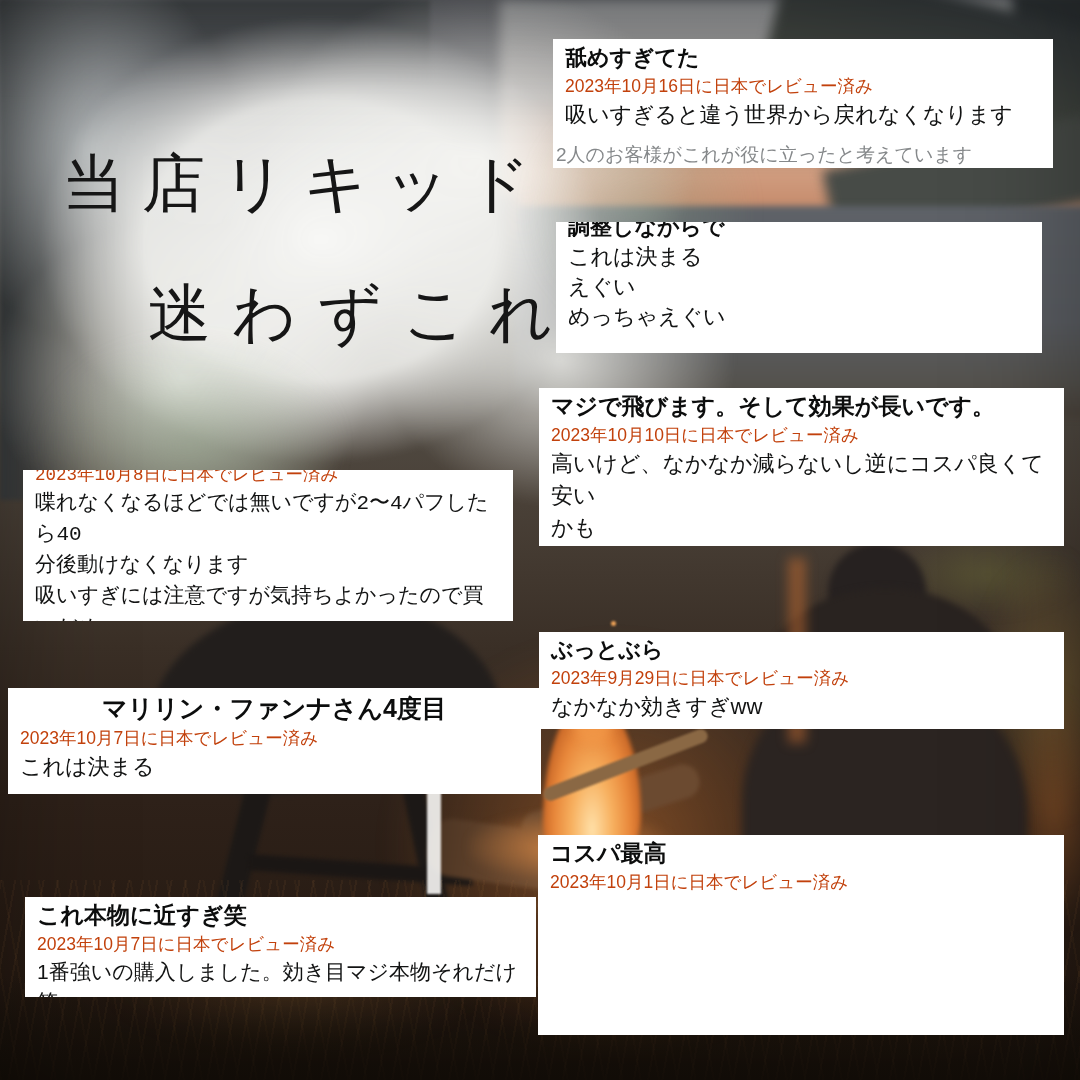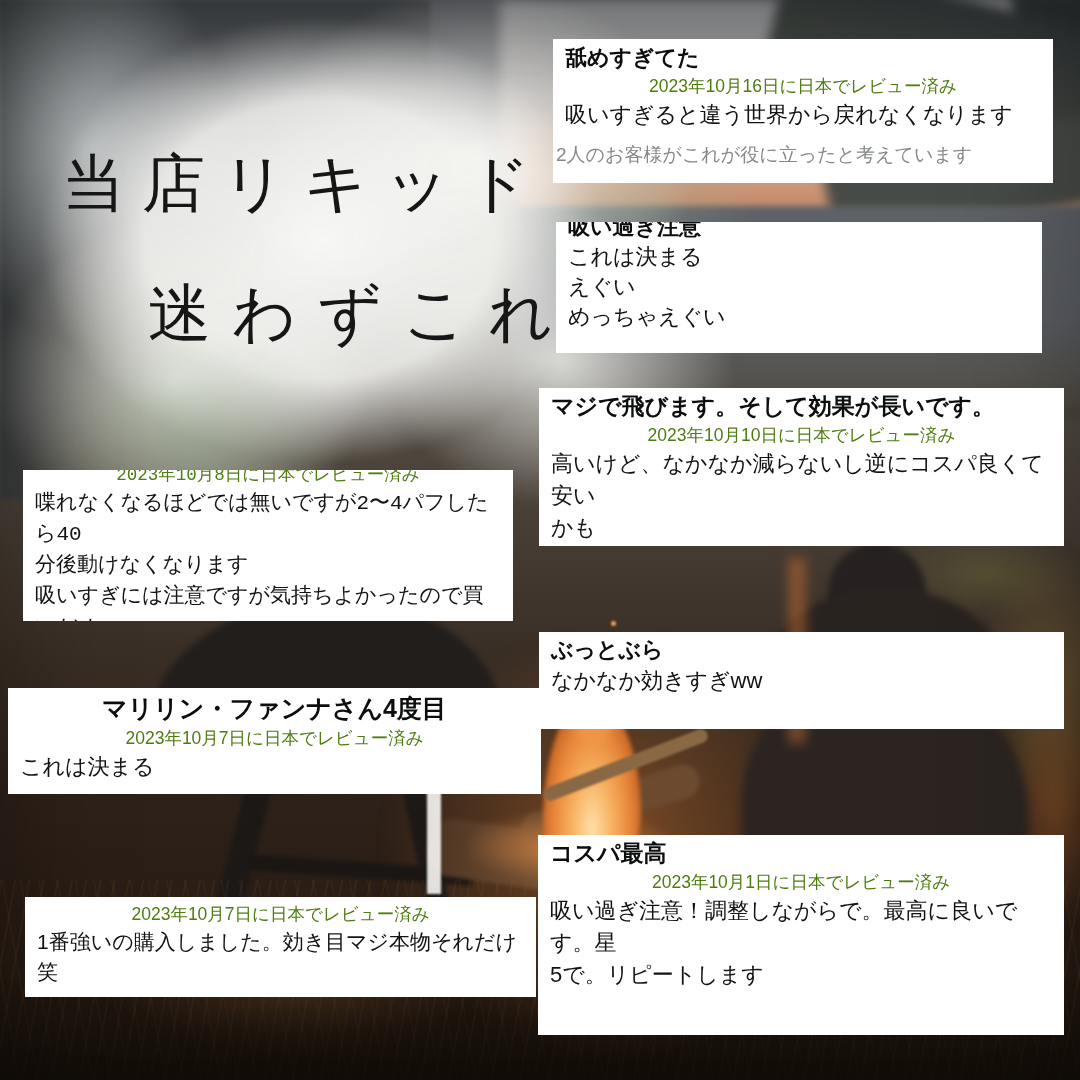--- a/index.html
+++ b/index.html
@@ -94,25 +94,25 @@
   }
   .mt1{left:62px;top:152px;letter-spacing:17px;}
   .mt2{left:148px;top:282px;letter-spacing:21px;}
 
   
   .card{
     position:absolute;background:#ffffff;overflow:hidden;
     padding:4px 12px 0 12px;color:#121313;
   }
   .card .title{font-weight:700;font-size:22px;line-height:1.3;color:#0c0d0d;white-space:nowrap;}
-  .card .date{font-size:17.5px;line-height:1.5;color:#4d7c0f;white-space:nowrap;text-align:center;}
+  .card .date{font-size:17.5px;line-height:1.5;color:#c2410c;white-space:nowrap;}
   .card .body{font-size:22px;line-height:1.42;white-space:pre-line;}
   .card .helpful{font-size:19px;line-height:1.35;color:#85888a;margin:12px 0 0 -9px;white-space:nowrap;}
 
-  .c1{left:553px;top:39px;width:500px;height:144px;padding-top:5px;}
+  .c1{left:553px;top:39px;width:500px;height:129px;padding-top:5px;}
   .c2{left:556px;top:222px;width:486px;height:131px;}
   .c2 .title{margin-top:-13px;}
   .c2 .body{line-height:1.38;}
   .c3{left:539px;top:388px;width:525px;height:158px;}
   .c3 .title{font-size:23px;}
   .c3 .body{line-height:1.45;}
   .c4{left:23px;top:470px;width:490px;height:151px;font-family:Liberation Mono, monospace;}
   .c4 .date{margin-top:-12px;}
   .c4 .body{font-size:21px;line-height:1.48;}
   .c5{left:539px;top:632px;width:525px;height:97px;}
@@ -171,21 +171,21 @@
   <div class="main-title mt2">迷わずこれ</div>
 
   <div class="card c1">
     <div class="title">舐めすぎてた</div>
     <div class="date">2023年10月16日に日本でレビュー済み</div>
     <div class="body">吸いすぎると違う世界から戻れなくなります</div>
     <div class="helpful">2人のお客様がこれが役に立ったと考えています</div>
   </div>
 
   <div class="card c2">
-    <div class="title">吸い過ぎ注意</div>
+    <div class="title">調整しながらで</div>
     <div class="body">これは決まる
 えぐい
 めっちゃえぐい</div>
   </div>
 
   <div class="card c3">
     <div class="title">マジで飛びます。そして効果が長いです。</div>
     <div class="date">2023年10月10日に日本でレビュー済み</div>
     <div class="body">高いけど、なかなか減らないし逆にコスパ良くて安い
 かも</div>
@@ -195,35 +195,35 @@
   <div class="card c4">
     <div class="date">2023年10月8日に日本でレビュー済み</div>
     <div class="body">喋れなくなるほどでは無いですが2〜4パフしたら40
 分後動けなくなります
 吸いすぎには注意ですが気持ちよかったので買いだめ
 しようと思いますれ！</div>
   </div>
 
   <div class="card c5">
     <div class="title">ぶっとぶら</div>
+    <div class="date">2023年9月29日に日本でレビュー済み</div>
     <div class="body">なかなか効きすぎww</div>
   </div>
 
   <div class="card c6">
     <div class="title">マリリン・ファンナさん4度目</div>
     <div class="date">2023年10月7日に日本でレビュー済み</div>
     <div class="body">これは決まる</div>
   </div>
 
   <div class="card c7">
     <div class="title">コスパ最高</div>
     <div class="date">2023年10月1日に日本でレビュー済み</div>
-    <div class="body">吸い過ぎ注意！調整しながらで。最高に良いです。星
-5で。リピートします</div>
 
   </div>
 
   <div class="card c8">
+    <div class="title">これ本物に近すぎ笑</div>
     <div class="date">2023年10月7日に日本でレビュー済み</div>
     <div class="body">1番強いの購入しました。効き目マジ本物それだけ笑</div>
   </div>
 
 </div>
 
 </body></html>

